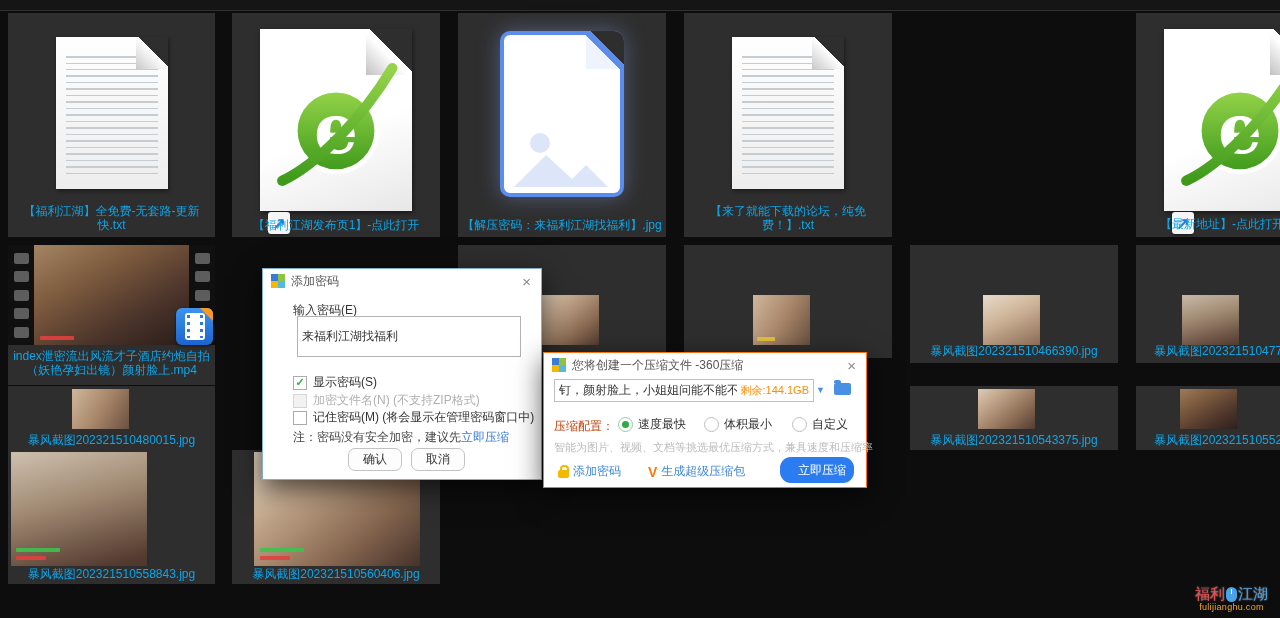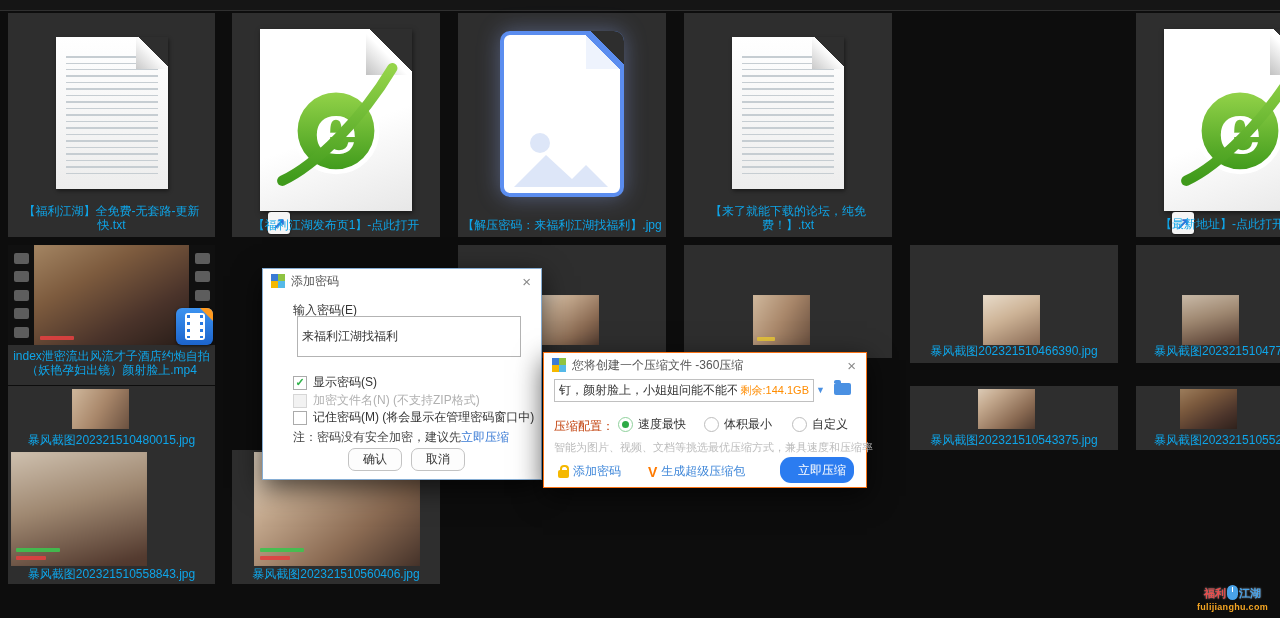--- a/index.html
+++ b/index.html
@@ -108,26 +108,26 @@
   .hint{position:absolute;left:10px;top:87px;color:#bcbcbc;font-size:11px;white-space:nowrap;font-family:Liberation Serif, serif;}
   .zlink{position:absolute;display:flex;align-items:center;gap:4px;top:110px;color:#3f87d9;}
   .lock{width:11px;height:8px;background:#f5b800;border-radius:2px;position:relative;margin-top:4px;flex:none;}
   .lock::before{content:'';position:absolute;top:-5px;left:2px;width:5px;height:5px;border:2px solid #f5b800;border-bottom:none;border-radius:4px 4px 0 0;}
   .vmark{color:#ff7a00;font-weight:bold;font-size:14px;}
   #btn-compress{position:absolute;right:12px;top:104px;width:64px;height:26px;background:#2b7cf0;color:#fff;border-radius:11px;
        display:flex;align-items:center;justify-content:center;font-size:12px;padding-left:10px;}
 
   
   .sitemark{position:absolute;right:12px;bottom:6px;text-align:center;z-index:5;}
-  .sitemark .row1{font-size:11px;font-weight:bold;line-height:17px;}
+  .sitemark .row1{font-size:15px;font-weight:normal;line-height:17px;}
   .sitemark .b-left{color:#e84c4c;text-shadow:0 0 2px rgba(255,255,255,.55);}
   .sitemark .b-right{color:#4aa3e8;text-shadow:0 0 2px rgba(255,255,255,.55);}
   .mouse{display:inline-block;width:11px;height:15px;background:#4aa3e8;border-radius:6px;vertical-align:-3px;margin:0 1px;position:relative;}
   .mouse::before{content:'';position:absolute;left:5px;top:2px;width:1px;height:5px;background:#fff;}
-  .sitemark .row2{font-size:9px;font-weight:bold;color:#f5a623;letter-spacing:.3px;text-align:right;}
+  .sitemark .row2{font-size:9px;font-weight:normal;color:#f5a623;letter-spacing:.3px;}
 </style>
 </head>
 <body>
 
 <svg width="0" height="0" style="position:absolute">
   <defs>
     <linearGradient id="gGreen" x1="0" y1="0" x2="0" y2="1">
       <stop offset="0" stop-color="#95d44a"></stop>
         <stop offset="1" stop-color="#3f9a1b"></stop>
     </linearGradient>

